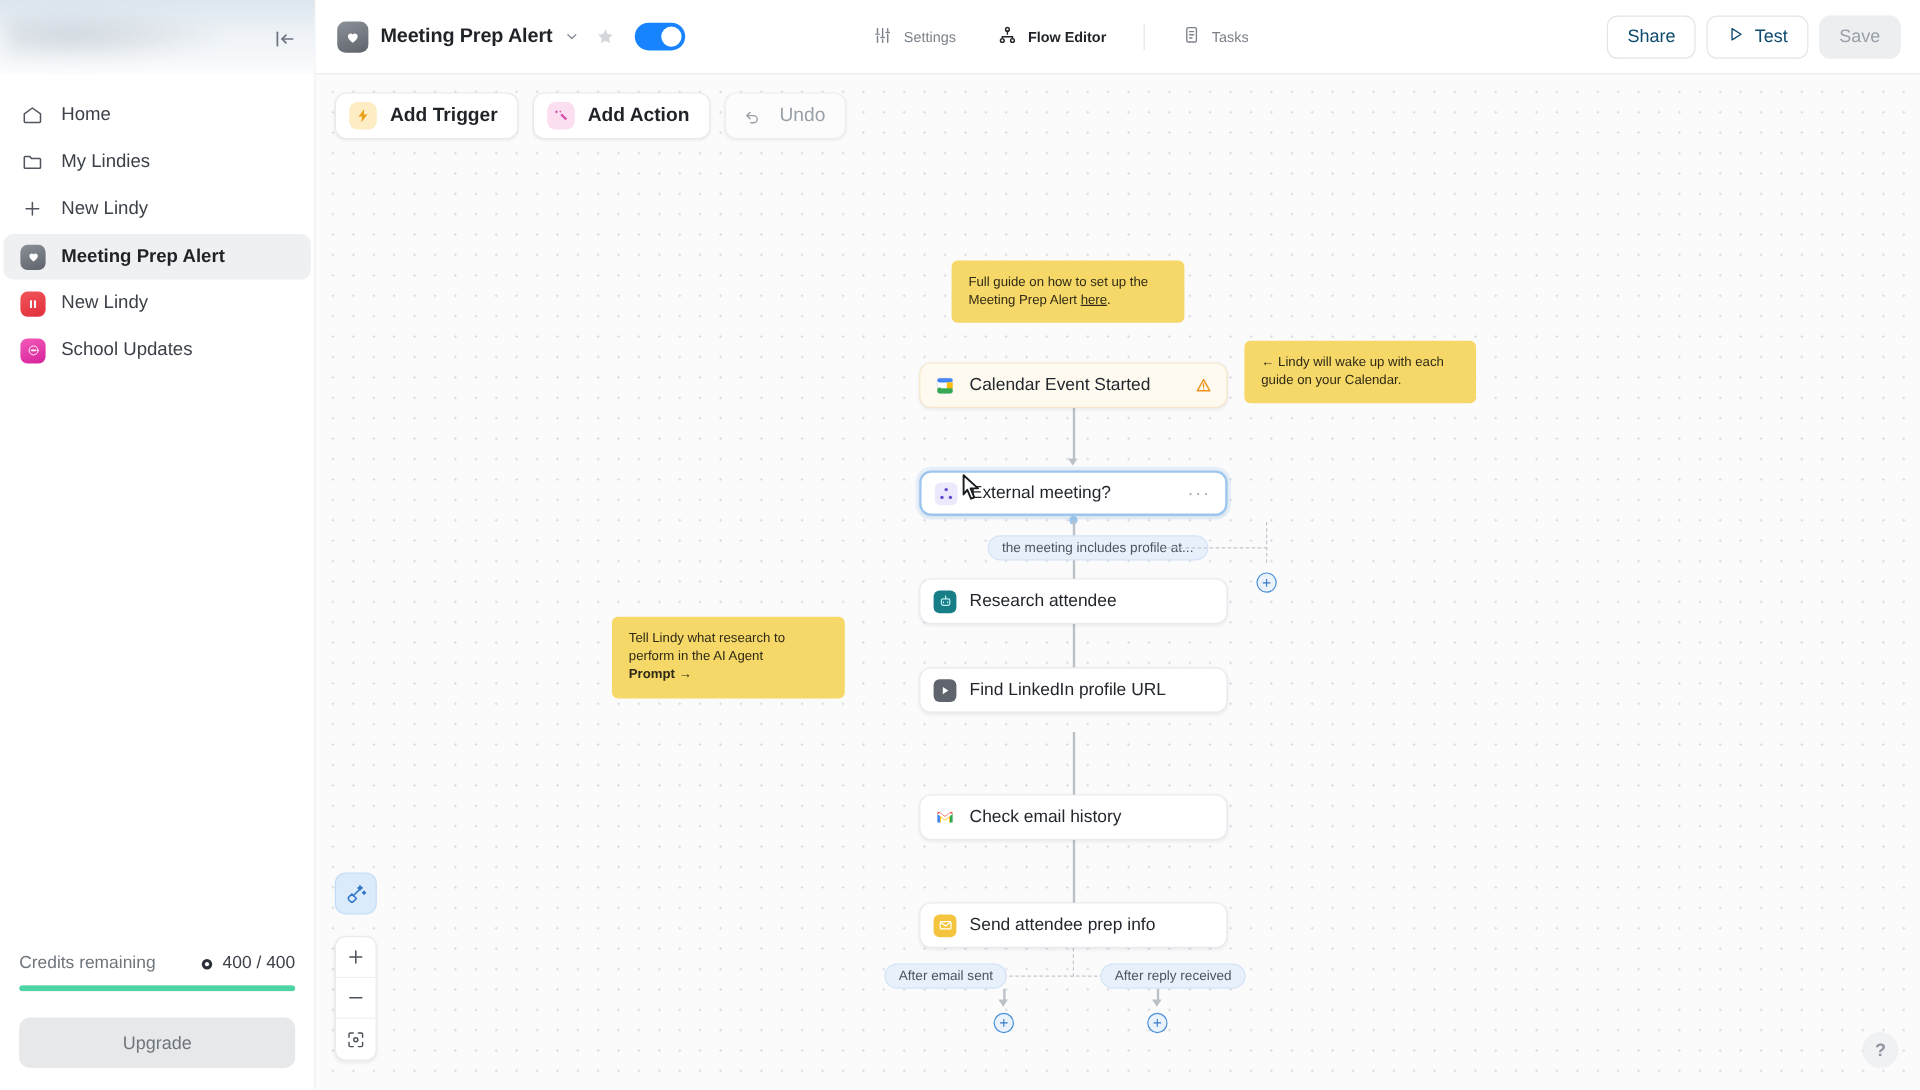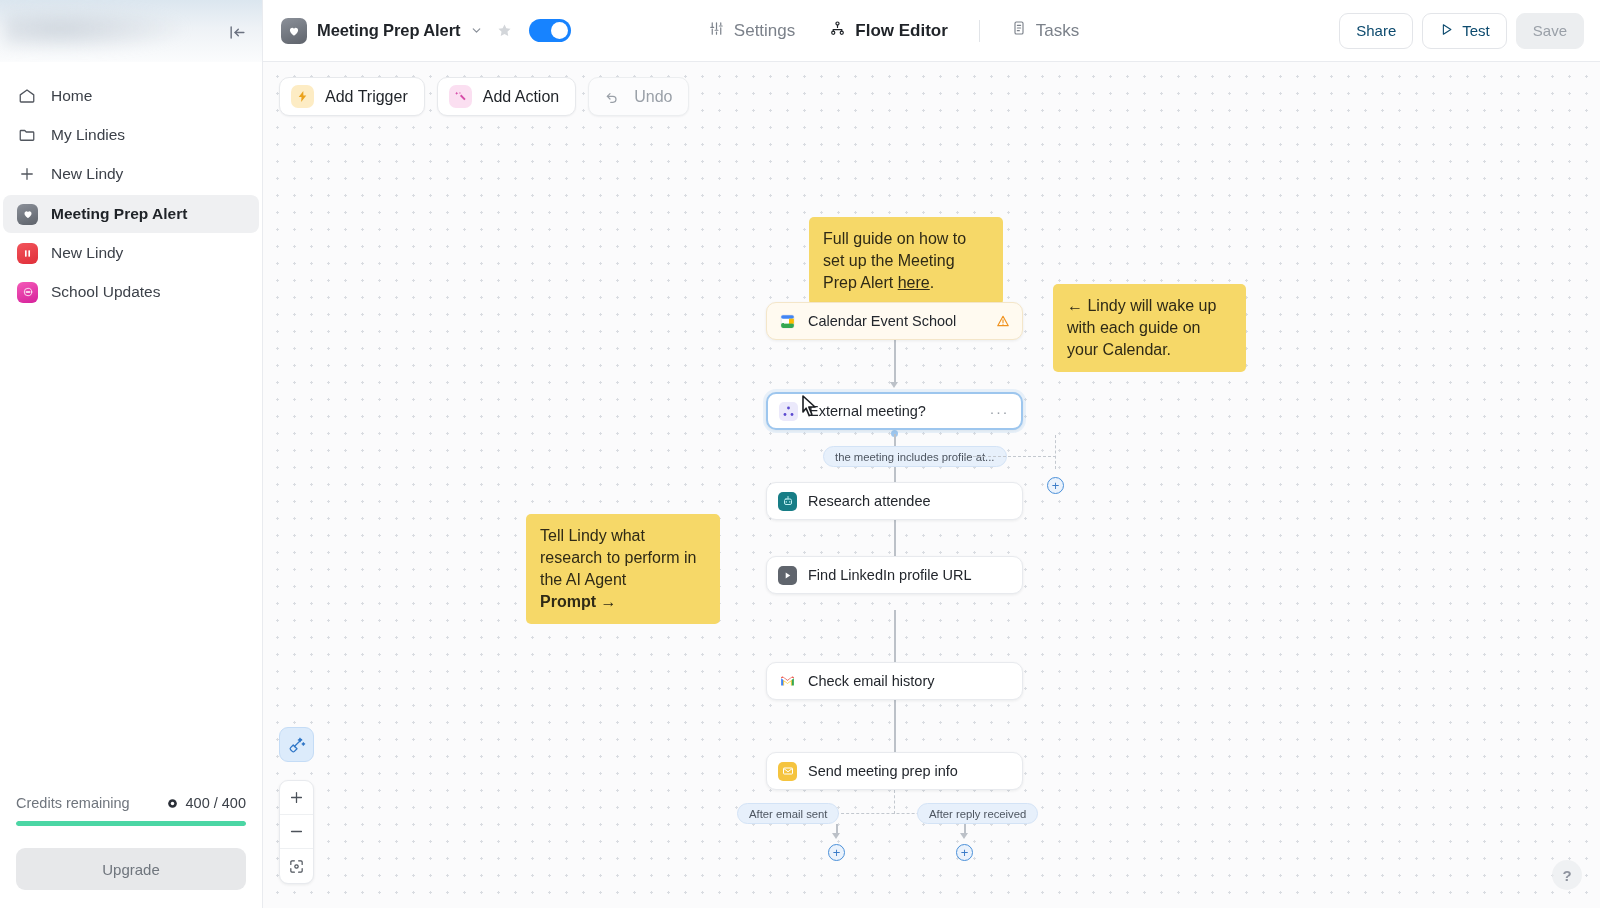--- a/index.html
+++ b/index.html
@@ -91,21 +91,21 @@
     position: relative; cursor: pointer; margin-left: 6px;
   }
   .toggle::after {
     content:''; position: absolute; right: 3px; top: 3px;
     width: 17px; height: 17px; border-radius: 50%; background: #fff;
   }
   .tb-center { display: flex; align-items: center; gap: 8px; margin-left: auto; margin-right: auto; }
   .tb-tab {
     display: flex; align-items: center; gap: 9px; height: 34px;
     padding: 0 13px; border-radius: 8px; cursor: pointer;
-    font-size: 17px; color: #7b818a;
+    font-size: 12px; color: #7b818a;
   }
   .tb-tab.active { color: #1f2328; font-weight: 600; }
   .tb-sep { width: 1px; height: 22px; background: #e1e4e8; margin: 0 10px; }
   .tb-right { display: flex; align-items: center; gap: 9px; margin-left: auto; }
   .btn {
     height: 36px; padding: 0 16px; border-radius: 9px;
     border: 1px solid #e3e5e9; background: #fff;
     font-size: 15px; color: #0c4a6e; cursor: pointer;
     display: flex; align-items: center; gap: 8px; font-family: inherit;
   }
@@ -118,21 +118,21 @@
     background-image: radial-gradient(#d9dce1 1.05px, transparent 1.05px);
     background-size: 17px 17px;
     background-position: 6px 6px;
   }
   .toolbar { position: absolute; left: 16px; top: 15px; display: flex; gap: 12px; z-index: 4; }
   .tool-btn {
     height: 39px; padding: 0 16px 0 11px; border-radius: 10px;
     background: #fff; border: 1px solid #e7e9ec;
     box-shadow: 0 1px 2px rgba(20,25,35,.05);
     display: flex; align-items: center; gap: 11px;
-    font-size: 16px; font-weight: 400; color: #1f2328;
+    font-size: 16px; font-weight: 700; color: #1f2328;
     cursor: pointer; font-family: inherit;
   }
   .tool-btn.ghost { background: #fcfcfd; border-color: #eceef0; color: #9aa0a8; font-weight: 500; }
   .tico { width: 23px; height: 23px; border-radius: 7px; display: flex; align-items: center; justify-content: center; flex: none; }
   .tico.y { background: #fdecc4; }
   .tico.p { background: #fbdff1; }
 
   
   .node {
     position: absolute; width: 257px; height: 38px;
@@ -144,23 +144,22 @@
   .node-ico { width: 19px; height: 19px; border-radius: 5px; flex: none; display: flex; align-items: center; justify-content: center; }
   .node-label { white-space: nowrap; overflow: hidden; text-overflow: ellipsis; }
   .node.trigger { background: #fffaf0; border-color: #f4e6c9; }
   .node.selected { border: 2px solid #9dc6ee; box-shadow: 0 0 0 3px rgba(157,198,238,.20), 0 1px 3px rgba(20,25,35,.07); }
   .warn { margin-left: auto; color: #f0921e; display: flex; }
   .dots { margin-left: auto; color: #9aa0a8; letter-spacing: 1.5px; font-size: 15px; line-height: 1; }
 
   
   .note {
     position: absolute; background: #f6d868; border-radius: 5px;
-    padding: 11px 14px; font-size: 16px; line-height: 1.38; color: #2f2a16;
+    padding: 11px 14px; font-size: 11px; line-height: 1.38; color: #2f2a16;
     max-width: 210px;
-    margin-left: 16px;
   }
   .note a { color: #2f2a16; }
   .note b { font-weight: 700; }
 
   
   .edge { position: absolute; background: #bcc1c8; }
   .edge-v { width: 1.5px; }
   .arrow {
     position: absolute; width: 0; height: 0;
     border-left: 4.5px solid transparent; border-right: 4.5px solid transparent;
@@ -446,21 +445,21 @@
       <div class="node trigger" style="left:503px; top:240px;">
         <span class="node-ico">
           <svg width="17" height="17" viewBox="0 0 24 24">
               <rect x="3" y="3" width="18" height="18" rx="2.5" fill="#ffffff" stroke="#dadce0"></rect>
               <rect x="3" y="3" width="18" height="5" rx="2.5" fill="#4285f4"></rect>
               <rect x="3" y="14" width="18" height="7" rx="2.5" fill="#34a853"></rect>
               <rect x="14" y="8" width="7" height="7" fill="#fbbc05"></rect>
               <rect x="7" y="9" width="7" height="6" fill="#ffffff"></rect>
             </svg>
         </span>
-        <span class="node-label">Calendar Event School</span>
+        <span class="node-label">Calendar Event Started</span>
         <span class="warn">
           <svg width="14" height="14" viewBox="0 0 24 24" fill="none" stroke="currentColor" stroke-width="2" stroke-linejoin="round" stroke-linecap="round">
               <path d="M12 4l9 16H3z"></path>
               <path d="M12 10v4.5M12 17.2v.2"></path>
             </svg>
         </span>
       </div>
 
       <div class="node selected" style="left:503px; top:330px;">
         <span class="node-ico" style="background:#ebe9fb;">
@@ -506,21 +505,21 @@
         <span class="node-label">Check email history</span>
       </div>
 
       <div class="node" style="left:503px; top:690px;">
         <span class="node-ico" style="background:#f5c43f;">
           <svg width="12" height="12" viewBox="0 0 24 24" fill="none" stroke="#ffffff" stroke-width="2" stroke-linejoin="round">
               <rect x="3" y="6" width="18" height="12" rx="1.5"></rect>
               <path d="M3.5 7l8.5 6.5L20.5 7"></path>
             </svg>
         </span>
-        <span class="node-label">Send meeting prep info</span>
+        <span class="node-label">Send attendee prep info</span>
       </div>
 
       <svg class="cursor-ptr" style="left:537px; top:332px;" width="20" height="26" viewBox="0 0 20 26">
         <path d="M3 2l12 11h-6.2l3.1 7.4-2.7 1.2-3.1-7.4L3 18z" fill="#ffffff" stroke="#1a1d21" stroke-width="1.6" stroke-linejoin="round"></path>
       </svg>
 
       <div class="magic-btn">
         <svg width="18" height="18" viewBox="0 0 24 24" fill="none" stroke="currentColor" stroke-width="1.7" stroke-linecap="round" stroke-linejoin="round">
             <path d="M18 4.5l-9.5 9.5"></path>
             <path d="M7 12l5 5-3.5 3.5a2 2 0 0 1-2.8 0l-2.2-2.2a2 2 0 0 1 0-2.8z"></path>

